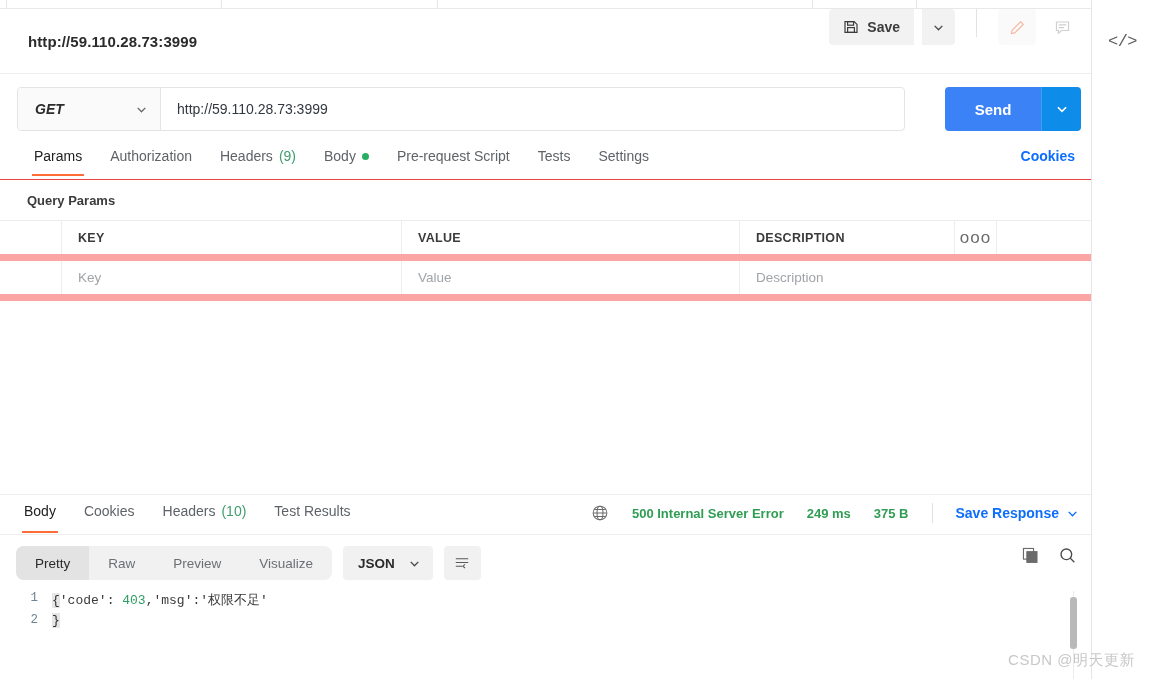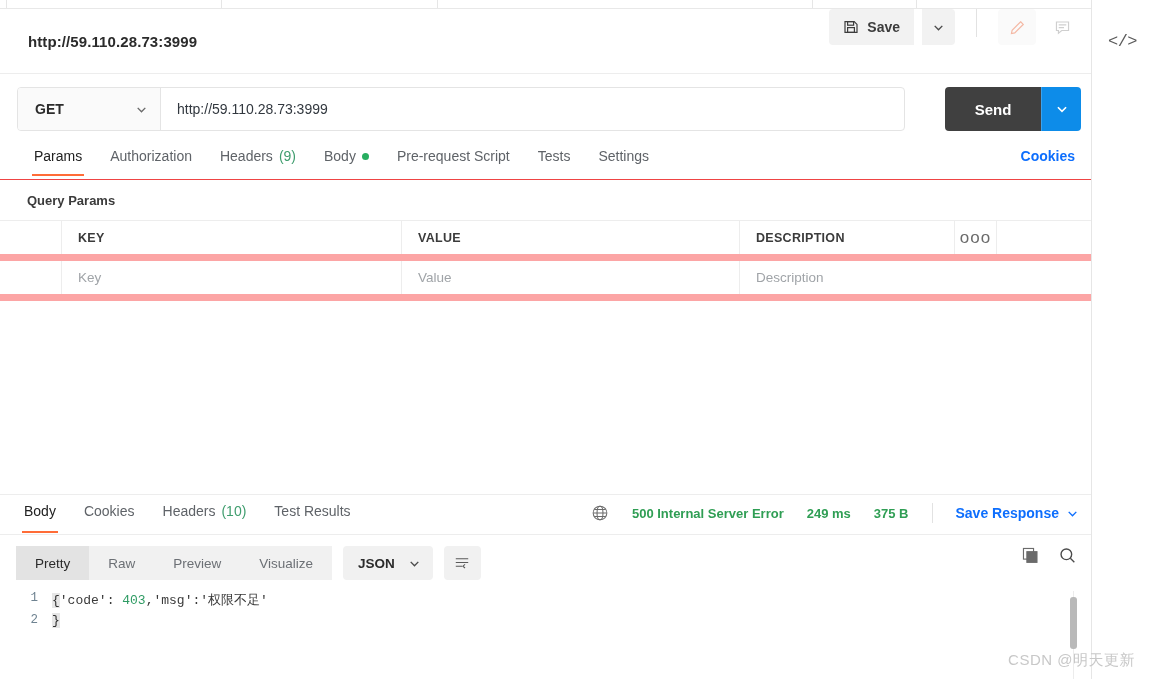--- a/index.html
+++ b/index.html
@@ -67,26 +67,26 @@
 
   
   .url-row { display: flex; align-items: center; padding: 13px 10px 13px 17px; gap: 11px; }
   .url-box {
     flex: 1; height: 44px; display: flex; align-items: center;
     border: 1px solid #e4e4e4; border-radius: 4px; background: #fff; overflow: hidden;
   }
   .method {
     width: 143px; height: 100%; display: flex; align-items: center; justify-content: space-between;
     padding: 0 12px 0 17px; background: #fafafa; border-right: 1px solid #e4e4e4;
-    font-size: 14px; font-weight: bold; color: #2b2b2b; cursor: pointer;
+    font-size: 14px; font-weight: bold; color: #2b2b2b; cursor: pointer; font-style: italic;
   }
   .url-input { flex: 1; padding: 0 16px; font-size: 14px; color: #32383f; cursor: text; }
   .send-wrap { display: flex; height: 44px; }
   .send-btn {
-    width: 96px; background: #404040; color: #fff; font-size: 15px; font-weight: bold;
+    width: 96px; background: #3b82f6; color: #fff; font-size: 15px; font-weight: bold;
     display: flex; align-items: center; justify-content: center;
     border-radius: 4px 0 0 4px; cursor: pointer; margin-left: 29px;
   }
   .send-caret {
     width: 40px; background: #0d8ce9; border-left: 1px solid #3ba3ee;
     border-radius: 0 4px 4px 0; display: flex; align-items: center; justify-content: center; cursor: pointer;
   }
 
   
   .req-tabs {
@@ -134,21 +134,21 @@
   .resp-meta {
     position: absolute; right: 12px; top: 8px; display: flex; align-items: center; gap: 23px;
     font-size: 13px; font-weight: bold;
   }
   .meta-green { color: #2f9e54; }
   .meta-divider { width: 1px; height: 20px; background: #e2e2e2; }
   .save-resp { color: #0d6efd; font-size: 14px; font-weight: bold; cursor: pointer; display:flex; align-items:center; gap:7px;}
 
   
   .body-toolbar { position: relative; display: flex; align-items: center; gap: 11px; padding: 11px 0 11px 16px; }
-  .seg { display: flex; background: #f1f1f1; border-radius: 0; height: 34px; overflow: hidden; }
+  .seg { display: flex; background: #f1f1f1; border-radius: 8px; height: 34px; overflow: hidden; }
   .seg-item {
     display: flex; align-items: center; padding: 0 19px; font-size: 13.5px; color: #6c7075; cursor: pointer;
   }
   .seg-item.active { background: #e3e3e3; color: #2b2b2b; }
   .pill {
     height: 34px; background: #f1f1f1; border-radius: 4px; display: flex; align-items: center;
     gap: 13px; padding: 0 12px 0 15px; font-size: 13.5px; color: #2b2b2b; font-weight: bold; cursor: pointer;
   }
   .icon-pill {
     width: 37px; height: 34px; background: #f1f1f1; border-radius: 4px;

